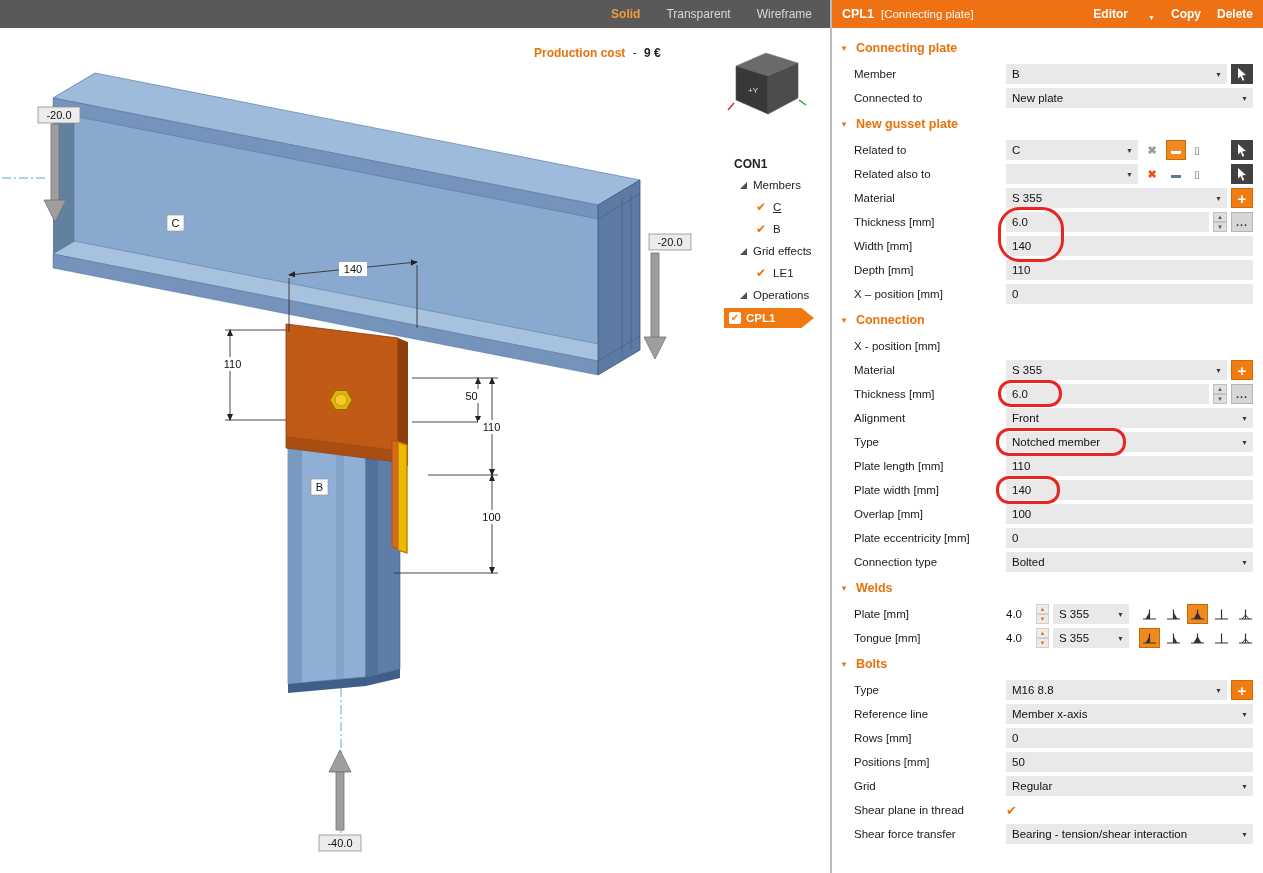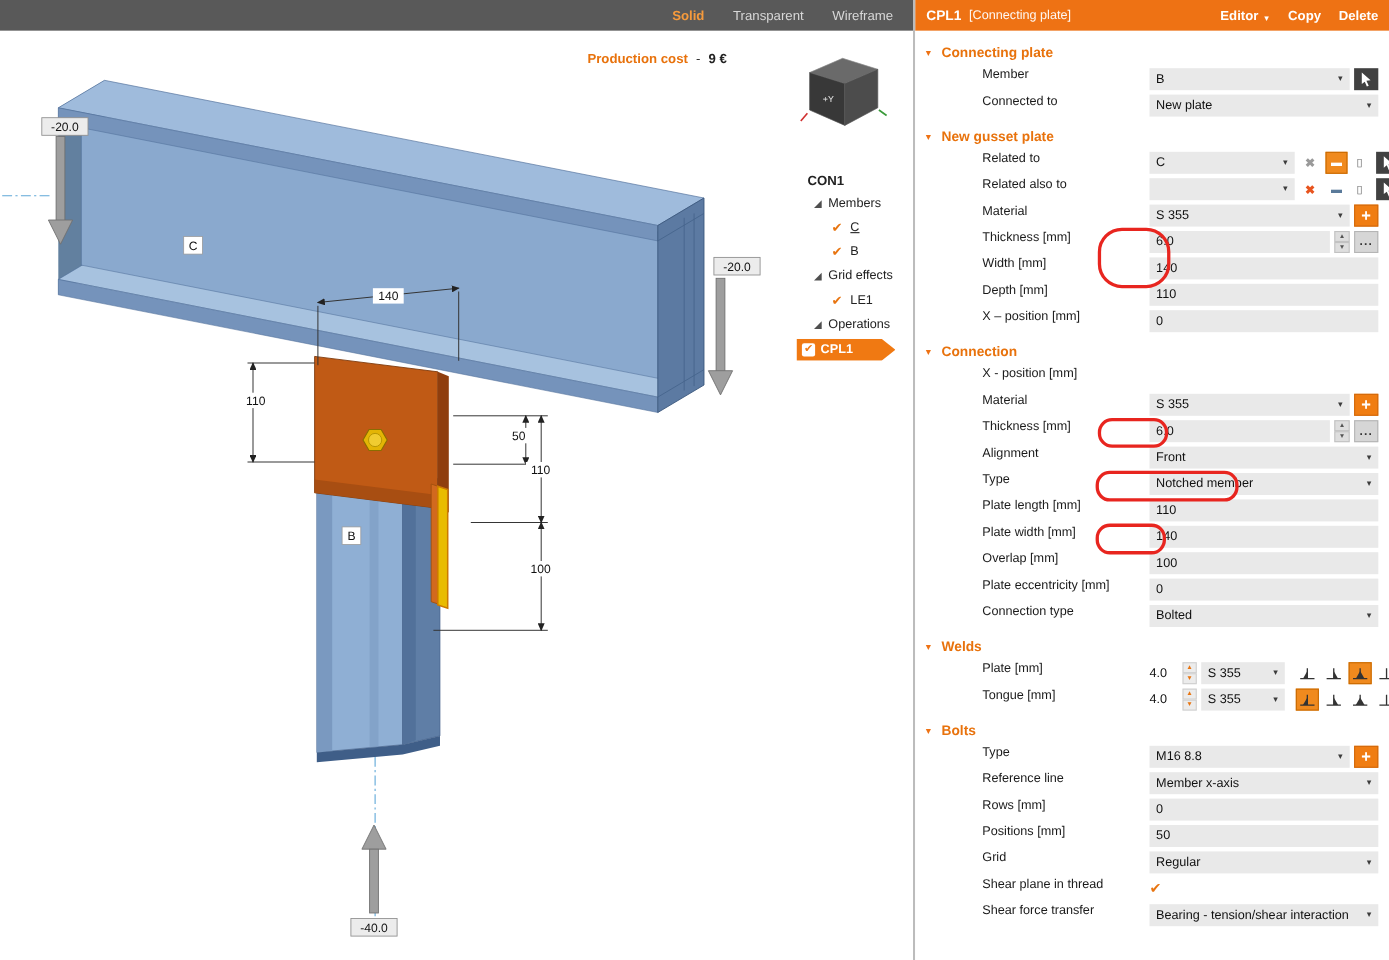--- a/index.html
+++ b/index.html
@@ -11,21 +11,21 @@
   #view-toolbar { position:absolute; left:0; top:0; width:830px; height:28px; background:#595959;
                   display:flex; align-items:center; justify-content:flex-end; gap:26px; padding-right:18px; }
   #view-toolbar .vt-item { font-size:12px; color:#d8d8d8; cursor:default; }
   #view-toolbar .vt-item.sel { color:#f59a3c; font-weight:bold; }
 
   #prop-header { position:absolute; left:832px; top:0; width:431px; height:28px; background:#ee7214;
                  display:flex; align-items:center; padding:0 10px; color:#fff; }
   #prop-header .ph-title { font-size:12.5px; font-weight:bold; margin-right:7px; }
   #prop-header .ph-sub { font-size:11.5px; opacity:.95; }
   #prop-header .ph-right { margin-left:auto; display:flex; align-items:center; gap:16px; }
-  #prop-header .ph-btn { font-size:12px; font-weight:bold; cursor:default; display:flex; align-items:flex-end; gap:4px; }
+  #prop-header .ph-btn { font-size:12px; font-weight:bold; cursor:default; display:flex; align-items:flex-end; gap:20px; }
   #prop-header .ph-caret { font-size:7px; }
 
   #splitter { position:absolute; left:830px; top:0; width:2px; height:873px; background:#bcbcbc; }
 
   
   #viewport { position:absolute; left:0; top:28px; width:830px; height:845px; background:#ffffff; }
   #production-cost { position:absolute; left:534px; top:18px; font-size:12px; white-space:nowrap; }
   #production-cost .pc-label { color:#e8720c; font-weight:bold; }
   #production-cost .pc-dash { color:#333; margin:0 4px; }
   #production-cost .pc-value { color:#222; font-weight:bold; }
@@ -45,21 +45,21 @@
   .cpl-check { width:12px; height:12px; background:#fff; border-radius:2px; color:#f07912;
                font-size:10px; line-height:12px; text-align:center; font-weight:bold; }
   .cpl-lbl { color:#fff; font-weight:bold; font-size:11.5px; }
 
   
   #panel { position:absolute; left:832px; top:28px; width:431px; height:845px; background:#fff;
            padding-top:6px; overflow:hidden; }
   .sec { height:28px; display:flex; align-items:center; gap:8px; padding-left:8px; }
   .sec .tri { color:#ee7214; font-size:8px; }
   .sec .sec-title { color:#e8720c; font-weight:bold; font-size:12.5px;text-align:right; }
-  .row { height:24px; display:flex; align-items:flex-start; padding-left:22px; padding-right:10px;margin-left:39px; }
+  .row { height:24px; display:flex; align-items:center; padding-left:22px; padding-right:10px; }
   .lbl { width:152px; flex:0 0 152px; font-size:11.5px; color:#1a1a1a; white-space:nowrap; overflow:hidden; }
   .ctrl { flex:1; display:flex; align-items:center; gap:4px; height:20px; min-width:0; }
   .dd { display:flex; align-items:center; justify-content:space-between; background:#e9e9e9; height:20px;
         padding:0 5px 0 6px; font-size:11.5px; color:#111; min-width:0; white-space:nowrap; }
   .dd .caret { font-size:7px; color:#3c3c3c; margin-left:4px; }
   .grow { flex:1; }
   .inp { background:#e9e9e9; border:0; height:20px; padding:0 6px; font-size:11.5px; color:#111;
          font-family:inherit; min-width:0; flex:1; }
   .btn22 { width:22px; height:20px; flex:0 0 22px; display:flex; align-items:center; justify-content:center; border:0; }
   .plus-btn { background:#f07d12; border:1px solid #d2690c; color:#fff; font-size:15px; font-weight:bold; line-height:1; }

